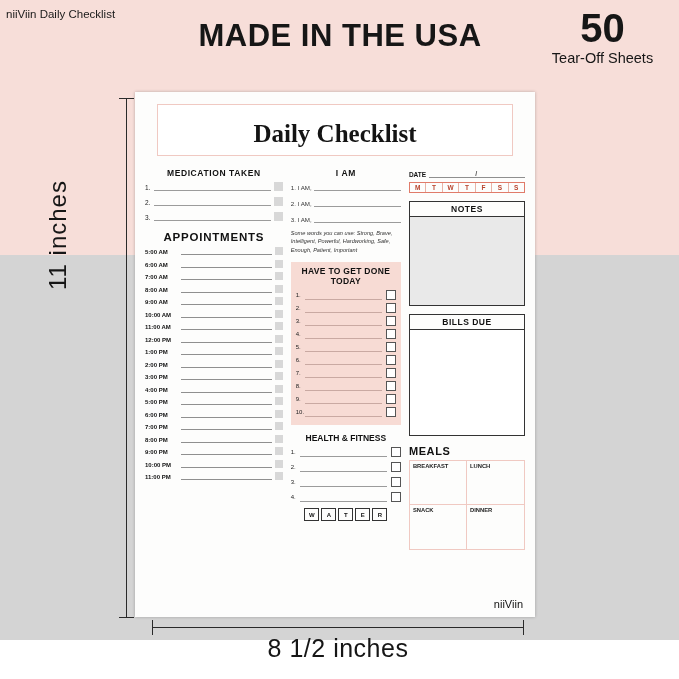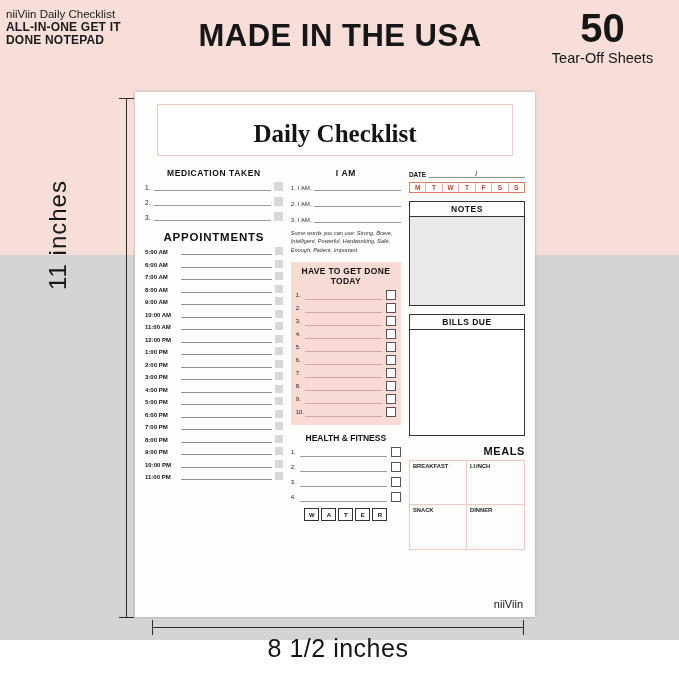--- a/index.html
+++ b/index.html
@@ -106,21 +106,21 @@
   .days .d{flex:1;text-align:center;font-size:6.5px;font-weight:700;color:#b8442e;
     border-right:1px solid #e8b3a7;padding:1px 0;}
   .days .d:last-child{border-right:none;}
 
   .boxed{border:1px solid #333;margin-top:8px;}
   .boxed .bh{text-align:center;font-size:8.5px;font-weight:700;padding:2px 0;color:#111;
     border-bottom:1px solid #333;letter-spacing:.5px;}
   .notes-body{height:88px;background:#e9e9e9;}
   .bills-body{height:105px;background:#fff;}
 
-  .meals-h{text-align:right;font-size:11px;font-weight:700;color:#111;margin-top:9px;letter-spacing:.6px;}
+  .meals-h{text-align:left;font-size:11px;font-weight:700;color:#111;margin-top:9px;letter-spacing:.6px;}
   .meals-grid{display:grid;grid-template-columns:1fr 1fr;grid-template-rows:44px 44px;
     border:1px solid #f0c9c2;margin-top:3px;}
   .meal{border-right:1px solid #f0c9c2;border-bottom:1px solid #f0c9c2;padding:2px 0 0 3px;
     font-size:5.8px;font-weight:700;color:#222;}
   .meal:nth-child(2n){border-right:none;}
   .meal:nth-child(n+3){border-bottom:none;}
 
   .logo{position:absolute;right:12px;bottom:7px;font-size:11px;color:#111;}
 </style>
 </head>
@@ -128,21 +128,20 @@
 
 <div class="stage">
 
   <div class="band-top"></div>
   <div class="band-bottom"></div>
   <div class="band-grey"></div>
   <div class="band-white-bottom"></div>
 
   <div class="brandblock">
     <div class="brand-line1">niiViin Daily Checklist</div>
-    <div class="brand-line2">ALL-IN-ONE GET IT DONE NOTEPAD</div>
   </div>
 
   <div class="made-usa">MADE IN THE USA</div>
 
   <div class="sheets">
     <div class="sheets-num">50</div>
     <div class="sheets-lbl">Tear-Off Sheets</div>
   </div>
 
   <div class="vrule"></div>

